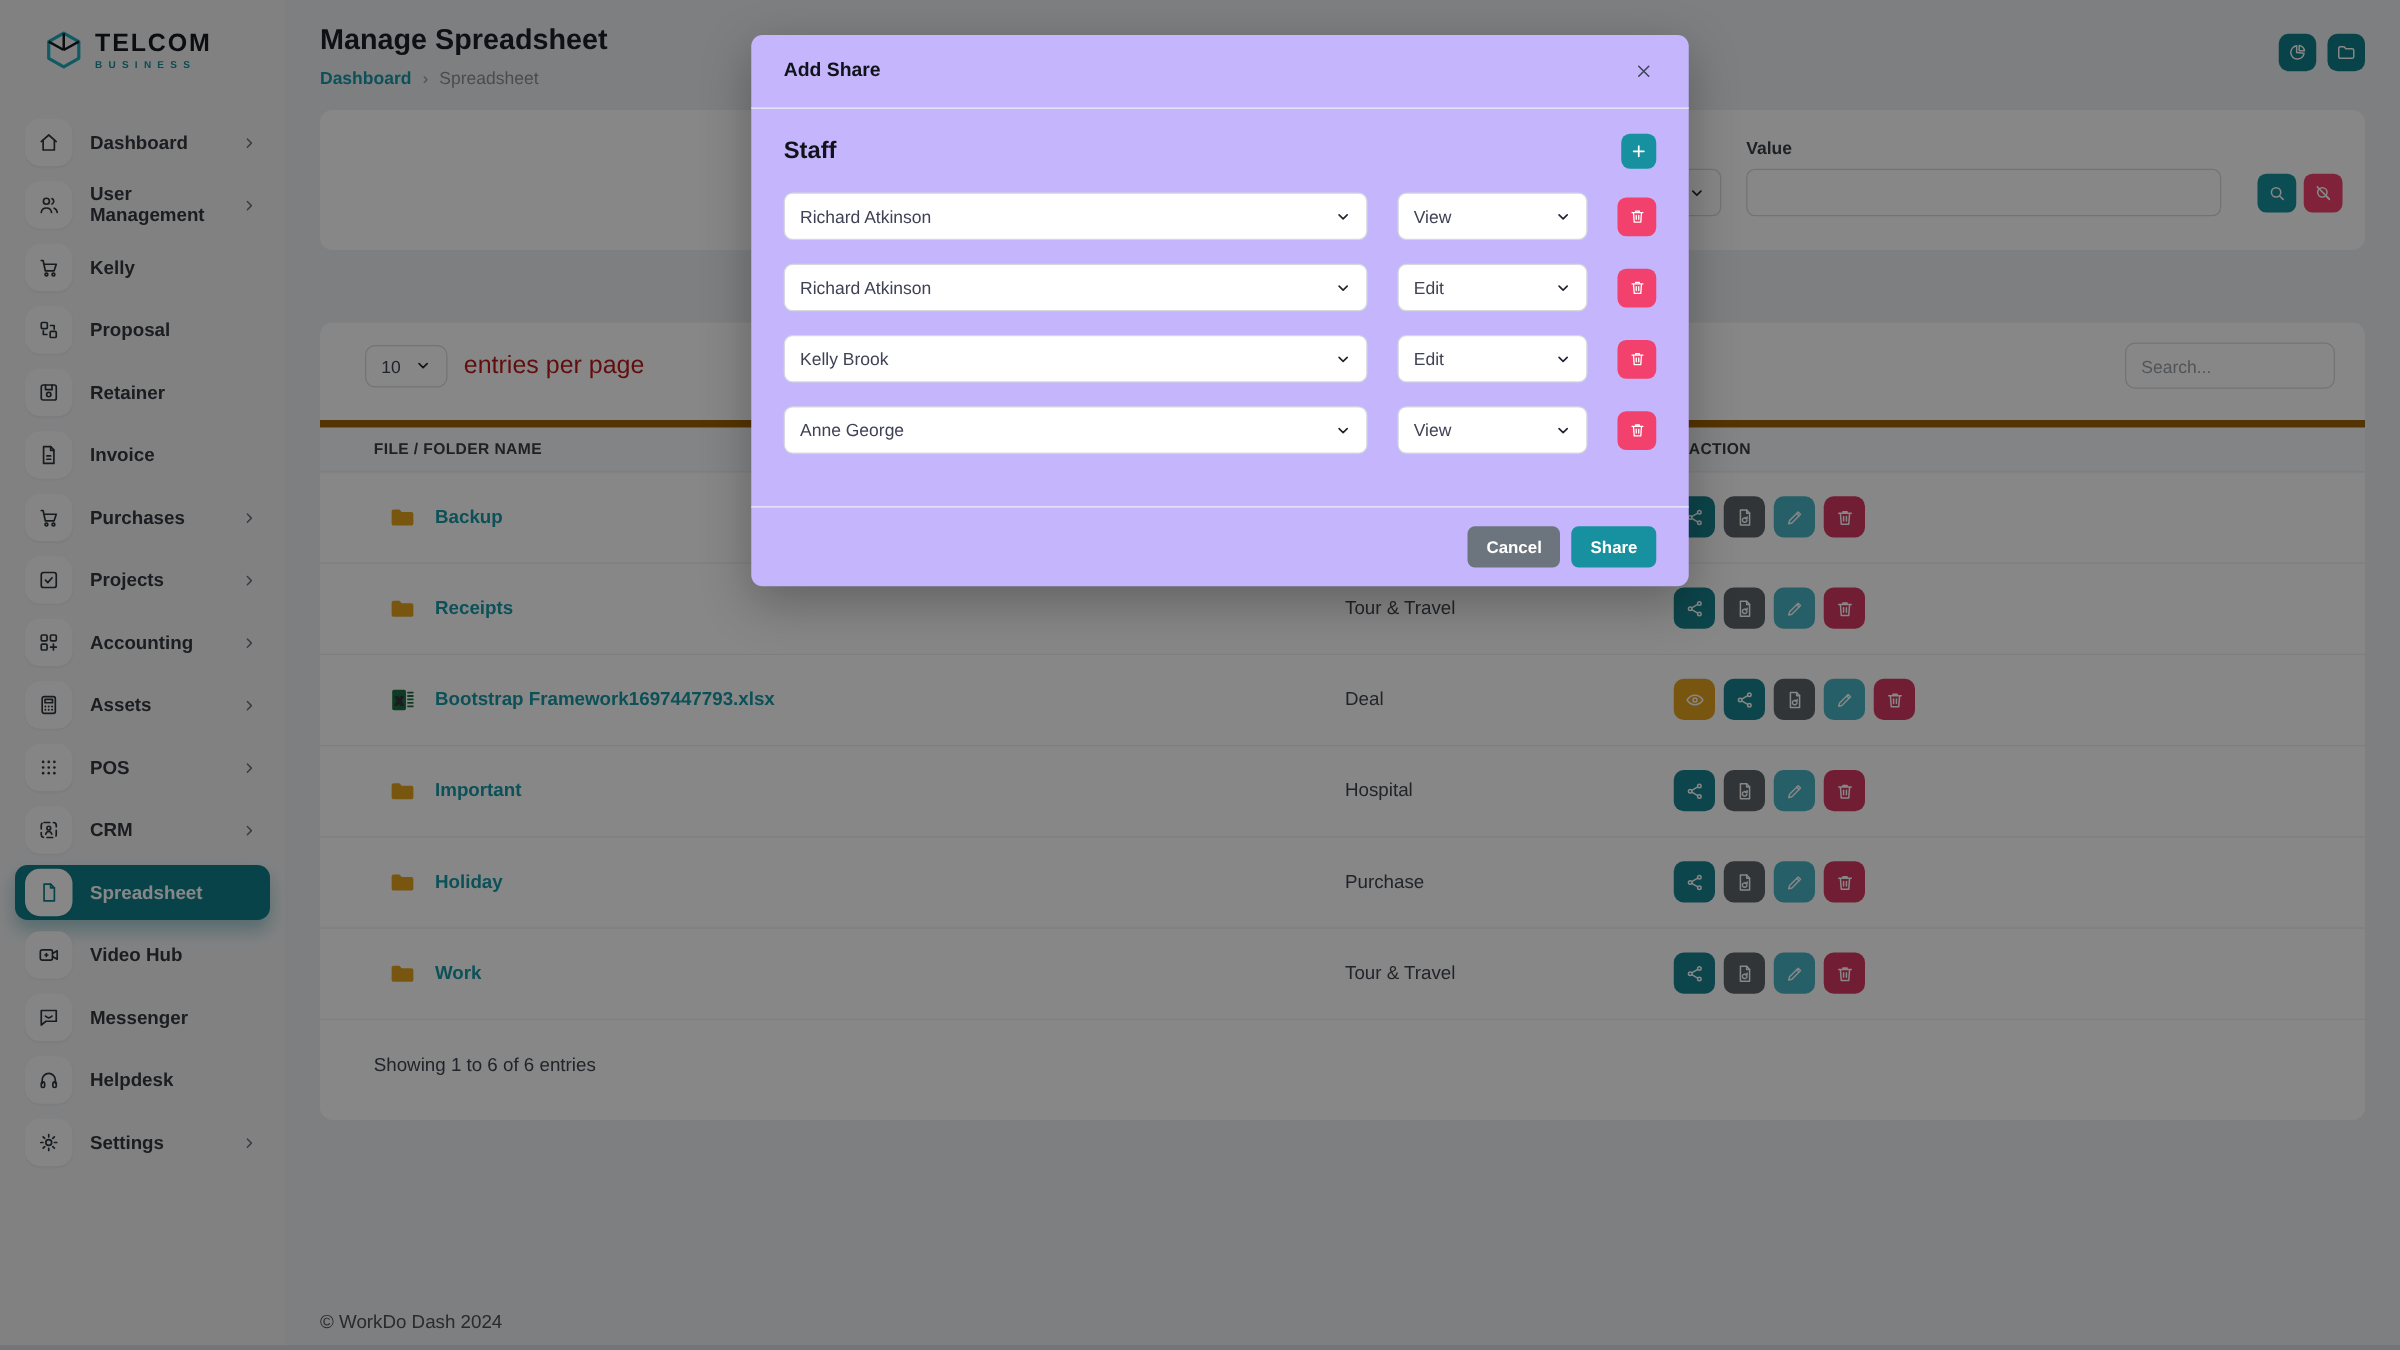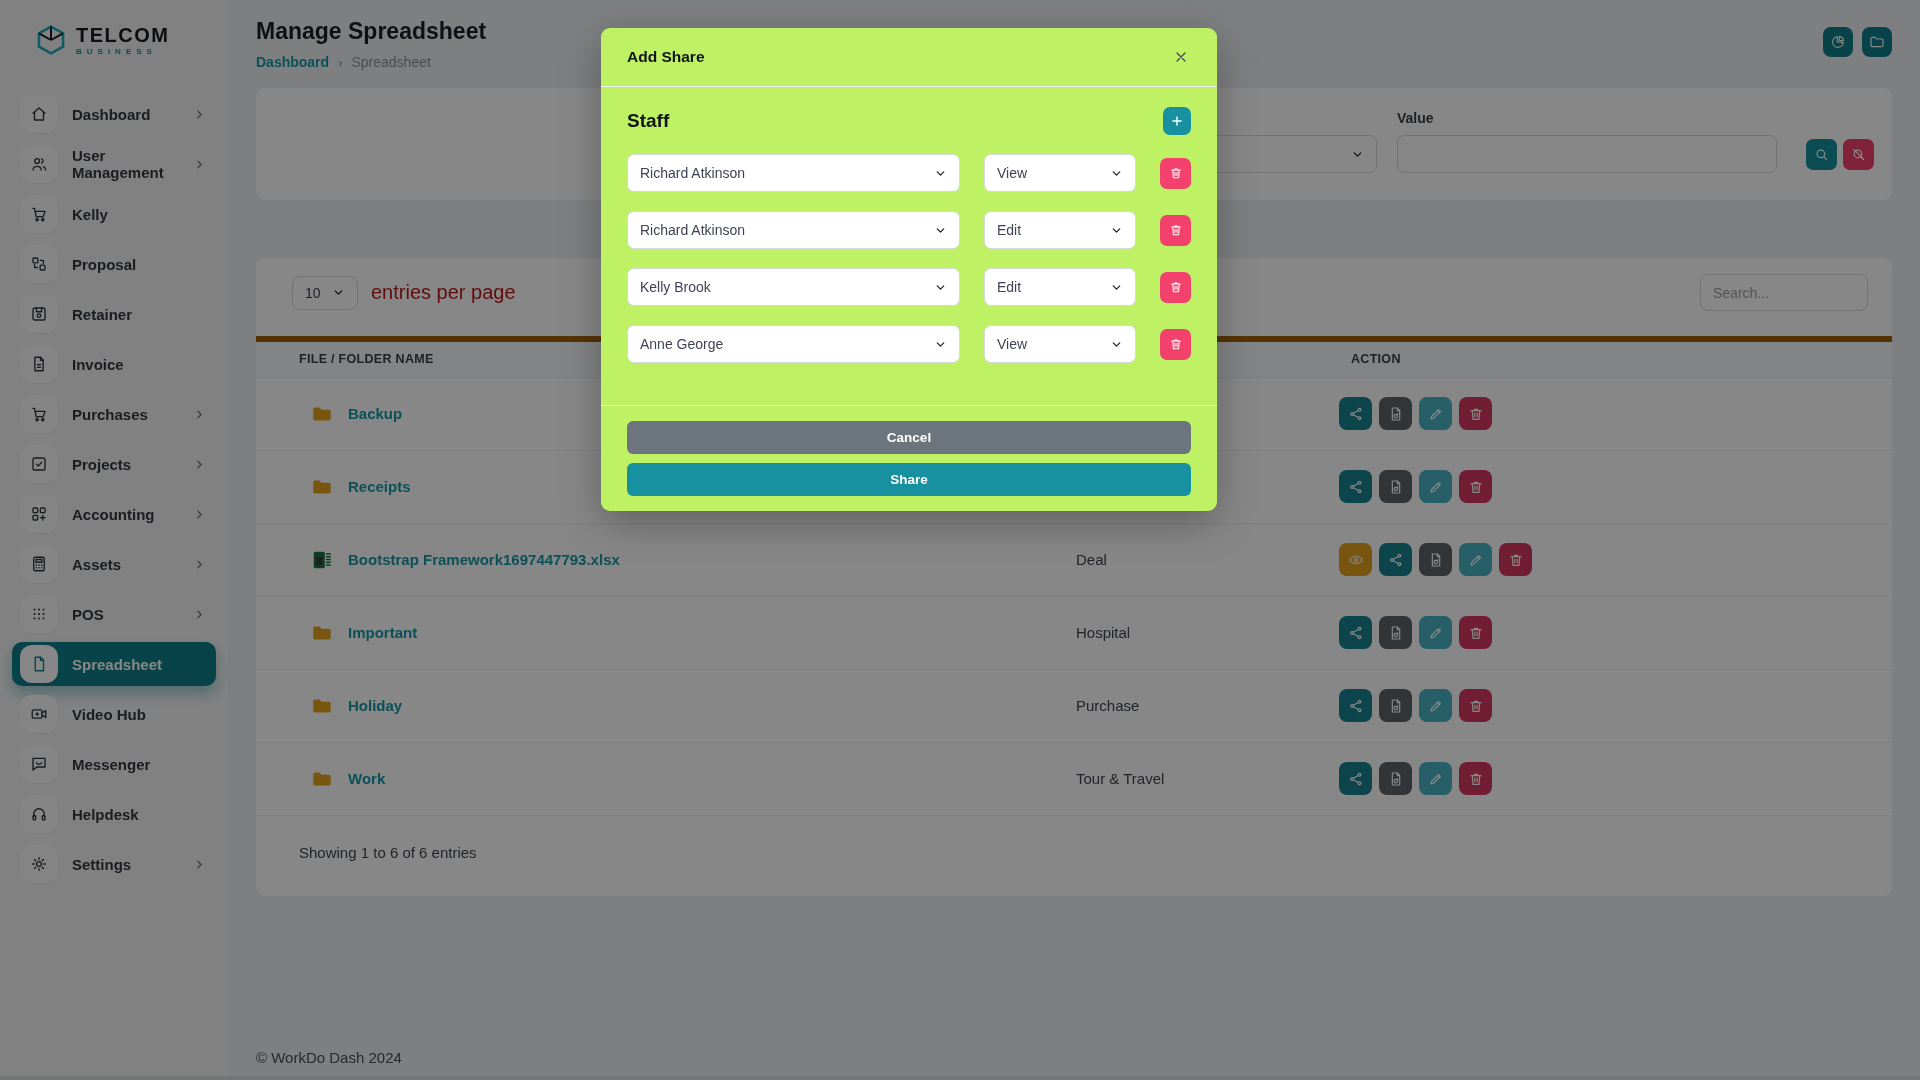--- a/index.html
+++ b/index.html
@@ -89,36 +89,36 @@
   .abtn.teallight{background:#49b4c2;}
   .abtn.red{background:var(--danger);}
   .abtn.amberb{background:var(--amber);}
   .summary{padding:28px 0 0 43px;font-size:15px;color:#3f454d;}
 
   .page-footer{position:absolute;left:28px;bottom:14px;font-size:15px;color:#4b5157;}
   .bottom-strip{position:absolute;left:0;bottom:0;width:1920px;height:4px;background:#dcdee2;z-index:12;}
 
   
   .backdrop{position:absolute;inset:0;background:rgba(0,0,0,0.47);z-index:40;}
-  .modal{position:absolute;left:601px;top:28px;width:616px;z-index:50;background:#bef264;border-radius:9px;box-shadow:0 12px 40px rgba(0,0,0,.28);}
+  .modal{position:absolute;left:601px;top:28px;width:750px;z-index:50;background:#c4b5fd;border-radius:9px;box-shadow:0 12px 40px rgba(0,0,0,.28);}
   .modal-head{display:flex;justify-content:space-between;align-items:center;padding:19px 26px;border-bottom:1px solid #edf0f3;}
   .modal-title{font-size:15.5px;font-weight:700;color:#10131a;}
   .x-btn{background:none;border:none;cursor:pointer;display:flex;padding:2px;}
   .x-btn svg{width:16px;height:16px;stroke:#3f4254;}
   .modal-body{padding:20px 26px 42px 26px;}
   .staff-head{display:flex;justify-content:space-between;align-items:center;}
   .staff-title{font-size:19px;font-weight:800;color:#10131a;}
   .add-btn{width:28px;height:28px;border:none;border-radius:7px;background:var(--accent);display:flex;align-items:center;justify-content:center;cursor:pointer;}
   .add-btn svg{width:14px;height:14px;stroke:#fff;}
   .share-row{display:flex;align-items:center;margin-top:19px;}
   .share-row .name-sel{flex:1;gap:41px;}
   .share-row .perm-sel{width:152px;margin-left:24px;}
   .del-btn{width:31px;height:31px;border:none;border-radius:7px;background:var(--pink);display:flex;align-items:center;justify-content:center;cursor:pointer;margin-left:24px;}
   .del-btn svg{width:14px;height:14px;stroke:#fff;}
-  .modal-foot{border-top:1px solid #edf0f3;padding:15px 26px;display:flex;justify-content:flex-end;gap:9px;flex-direction:column;}
+  .modal-foot{border-top:1px solid #edf0f3;padding:15px 26px;display:flex;justify-content:flex-end;gap:9px;}
   .btn{height:33px;border:none;border-radius:6px;padding:0 15px;font-size:13.5px;font-weight:700;color:#fff;cursor:pointer;font-family:"Liberation Sans",sans-serif;}
   .btn.grayb{background:#6c757d;}
   .btn.tealb{background:var(--accent);}
 </style>
 </head>
 <body>
 
 <aside class="sidebar">
   <div class="logo">
     <svg viewBox="0 0 24 24" fill="none" stroke="#1daabb" stroke-width="1.8" stroke-linejoin="round">
@@ -271,20 +271,35 @@
               <circle cx="6" cy="12" r="1.4"></circle>
               <circle cx="12" cy="12" r="1.4"></circle>
               <circle cx="18" cy="12" r="1.4"></circle>
               <circle cx="6" cy="18" r="1.4"></circle>
               <circle cx="12" cy="18" r="1.4"></circle>
               <circle cx="18" cy="18" r="1.4"></circle>
             </g>
           </svg>
         </span>
         <span class="side-label">POS</span>
+        <span class="side-chev">
+          <svg viewBox="0 0 24 24" fill="none" stroke="currentColor" stroke-width="1.8" stroke-linecap="round" stroke-linejoin="round">
+            <path d="M9 6l6 6-6 6" stroke-width="2.2"></path>
+          </svg>
+        </span>
+      </div>
+      <div class="side-item">
+        <span class="icon-sq">
+          <svg viewBox="0 0 24 24" fill="none" stroke="currentColor" stroke-width="1.8" stroke-linecap="round" stroke-linejoin="round">
+            <rect x="4" y="4" width="16" height="16" rx="3" stroke-dasharray="6 4"></rect>
+            <circle cx="12" cy="10" r="2"></circle>
+            <path d="M8.8 16.4c.5-1.8 1.7-2.8 3.2-2.8s2.7 1 3.2 2.8"></path>
+          </svg>
+        </span>
+        <span class="side-label">CRM</span>
         <span class="side-chev">
           <svg viewBox="0 0 24 24" fill="none" stroke="currentColor" stroke-width="1.8" stroke-linecap="round" stroke-linejoin="round">
             <path d="M9 6l6 6-6 6" stroke-width="2.2"></path>
           </svg>
         </span>
       </div>
       <div class="side-item active">
         <span class="icon-sq">
           <svg viewBox="0 0 24 24" fill="none" stroke="currentColor" stroke-width="1.8" stroke-linecap="round" stroke-linejoin="round">
             <path d="M7 3h7l4 4v14H7z"></path>

